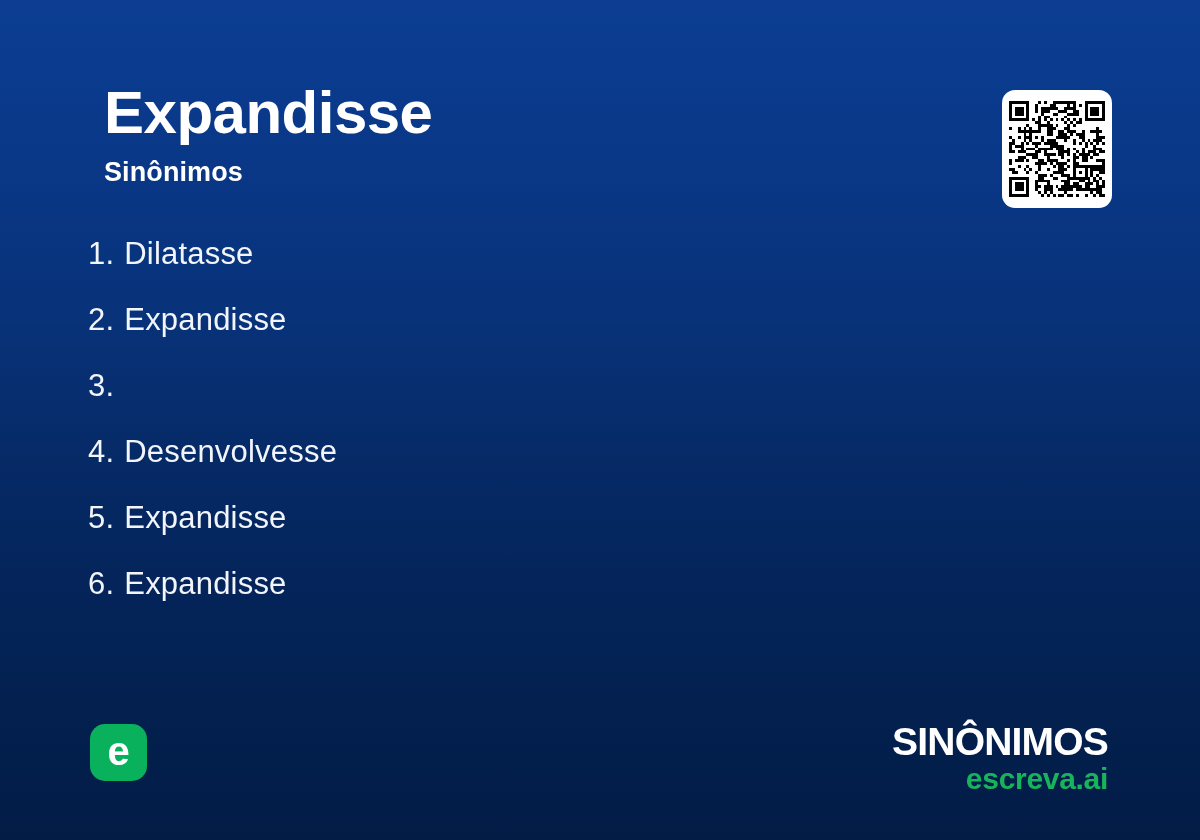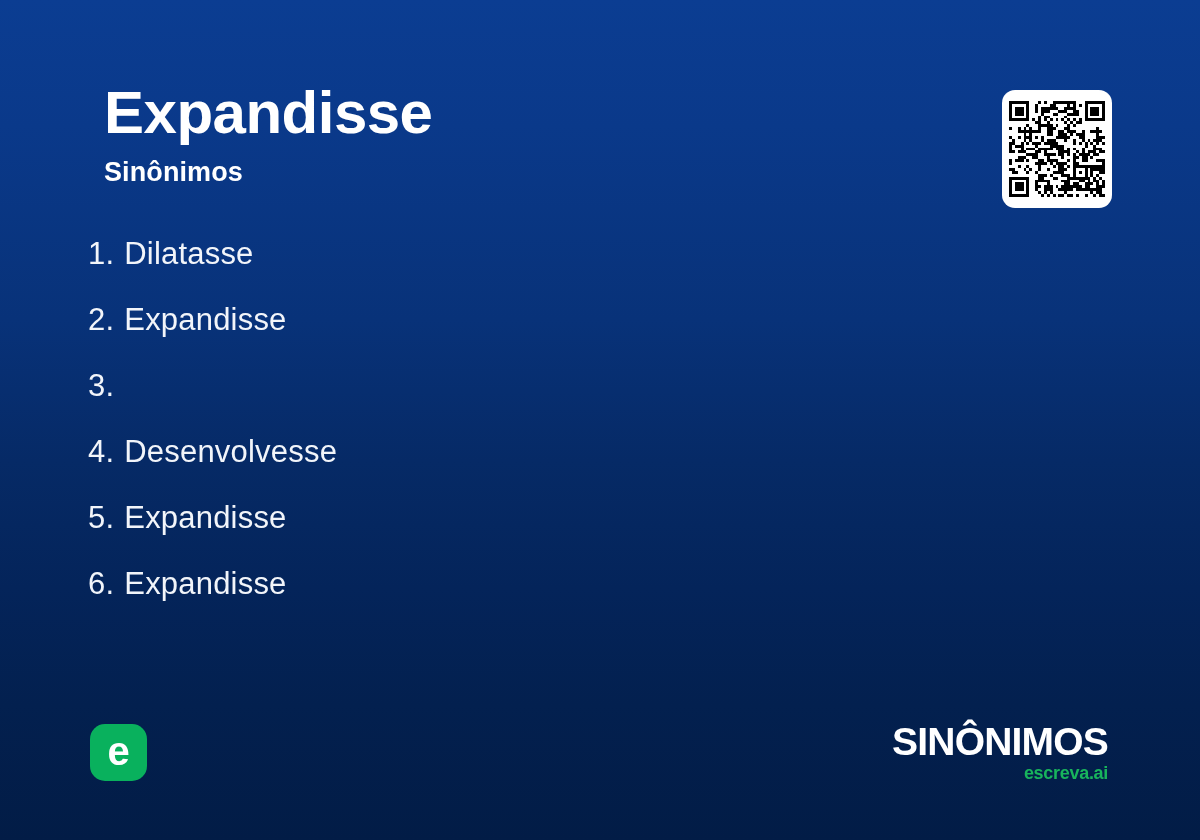--- a/index.html
+++ b/index.html
@@ -142,21 +142,21 @@
   #footer-logo-main {
     font-size: 39px;
     font-weight: 700;
     color: #ffffff;
     letter-spacing: -0.8px;
     line-height: 1;
     display: block;
   }
 
   #footer-logo-sub {
-    font-size: 18px;
+    font-size: 30px;
     font-weight: 700;
     color: #18b45c;
     letter-spacing: -0.3px;
     line-height: 1;
     display: block;
     margin-top: 3px;
   }
 </style>
 </head>
 <body>

